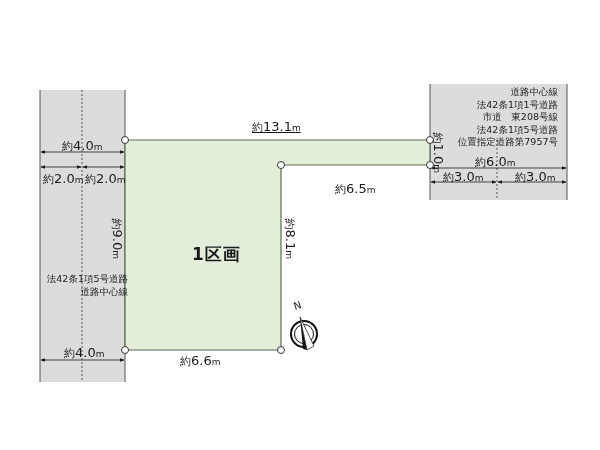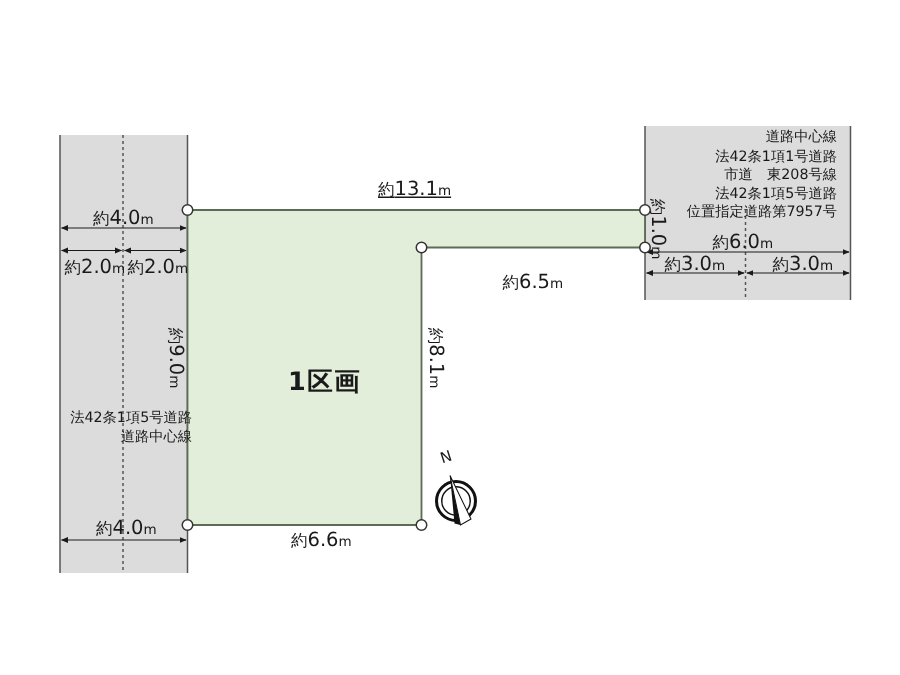--- a/index.html
+++ b/index.html
@@ -66,21 +66,21 @@
   </svg>
 
   <div class="plot-title" style="left:175px;top:243px;margin-left:17px;">1区画</div>
 
   <div class="lbl" style="left:252px;top:120px;text-decoration:underline;">
     <span>約</span><span class="big">13.1</span><span class="unit">m</span>
   </div>
   <div class="lbl" style="left:335px;top:182px;">
     <span>約</span><span class="big">6.5</span><span class="unit">m</span>
   </div>
-  <div class="lbl" style="left:194px;top:354px;">
+  <div class="lbl" style="left:180px;top:354px;">
     <span>約</span><span class="big">6.6</span><span class="unit">m</span>
   </div>
   <div class="lbl vert" style="left:265px;top:237px;width:50px;">
     <span>約</span><span class="big">8.1</span><span class="unit">m</span>
   </div>
   <div class="lbl vert" style="left:92px;top:237px;width:50px;">
     <span>約</span><span class="big">9.0</span><span class="unit">m</span>
   </div>
   <div class="lbl vert" style="left:418px;top:146px;width:40px;">
     <span>約</span><span class="big">1.0</span><span class="unit">m</span>

